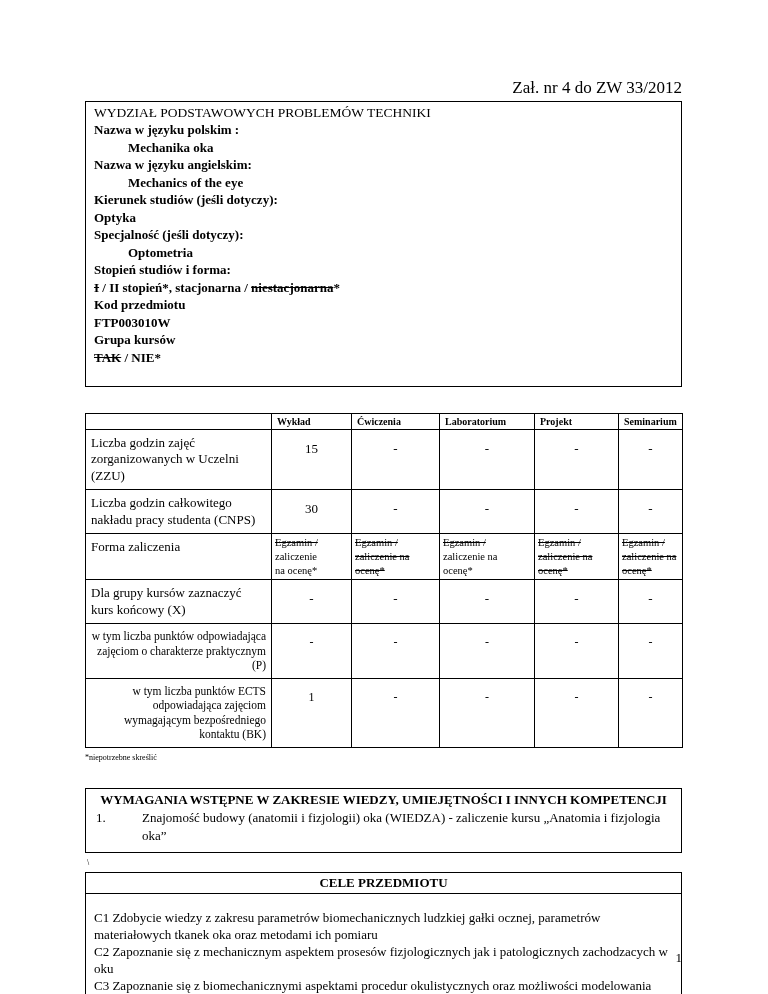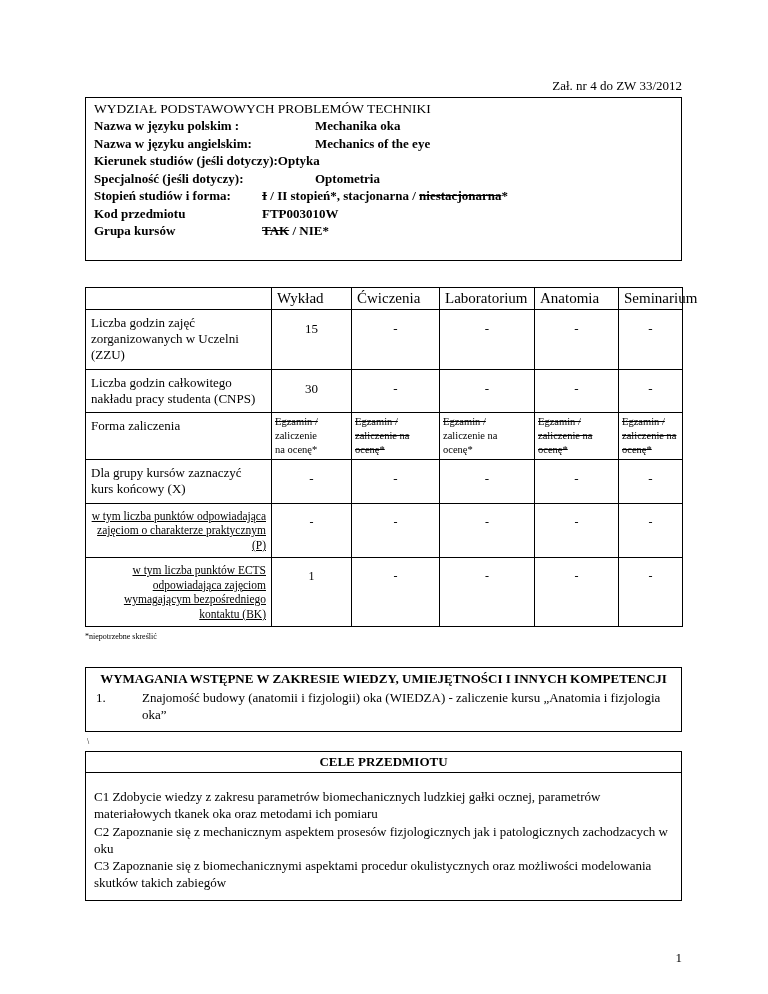--- a/index.html
+++ b/index.html
@@ -3,37 +3,37 @@
 <meta charset="utf-8">
 <style>
   html,body { margin:0; padding:0; background:#ffffff; }
   .page {
     position:relative; width:768px; height:994px; background:#ffffff;
     font-family:"Liberation Serif","DejaVu Serif",serif; color:#000;
     overflow:hidden;
   }
   .content { position:absolute; left:85px; top:78px; width:597px; }
 
-  .ref { text-align:right; font-size:13px; margin-bottom:3px; }
+  .ref { text-align:right; font-size:17px; margin-bottom:3px; }
 
   .header-box { border:1px solid #000; padding:3px 8px 20px 8px; }
   .faculty { font-size:13.5px; }
   .doc-title { text-align:center; font-weight:bold; font-size:13.5px; margin:18px 0 16px 0; }
-  .field-row { display:flex; font-weight:bold; font-size:13px; line-height:17.5px; }
+  .field-row { display:flex; font-weight:bold; font-size:13px; line-height:17.5px;flex-direction:column; }
   .field-label { min-width:168px; white-space:nowrap; }
   .field-value { white-space:nowrap; }
-  .field-value.indent2 { margin-left:53px; }
+  .field-value.indent2 { margin-left:34px; }
   .struck { text-decoration:line-through; }
 
   table.hours-table { border-collapse:collapse; width:597px; margin-top:26px; table-layout:fixed; }
   table.hours-table th, table.hours-table td { border:1px solid #000; vertical-align:top; }
-  table.hours-table thead th { text-align:left; font-weight:normal; font-size:15px; padding:2px 5px; }
+  table.hours-table thead th { text-align:left; font-weight:bold; font-size:10px; padding:2px 5px; }
   td.lbl { font-size:13px; line-height:1.26; padding:5px 5px; }
   td.lbl.small { font-size:11.5px; }
-  td.lbl.align-right { text-align:right;text-decoration:underline; }
+  td.lbl.align-right { text-align:right; }
   td.val { text-align:center; font-size:13px; padding:11px 3px; }
   td.val.small { font-size:12px; }
   td.forma { font-size:10.5px; line-height:1.32; padding:2px 3px; text-align:left; }
   td.forma div { white-space:nowrap; }
 
   .footnote { font-size:8px; margin-top:5px; }
 
   .req-box { border:1px solid #000; margin-top:26px; padding:3px 10px 8px 10px; }
   .box-title { text-align:center; font-weight:bold; font-size:13px; line-height:1.3; margin-bottom:1px; }
   .req-item { display:flex; font-size:13px; line-height:1.32; }
@@ -99,21 +99,21 @@
         <col style="width:95px">
           <col style="width:84px">
           <col style="width:64px">
       </colgroup>
       <thead>
         <tr id="table-head-row">
             <th></th>
             <th>Wykład</th>
             <th>Ćwiczenia</th>
             <th>Laboratorium</th>
-            <th>Anatomia</th>
+            <th>Projekt</th>
             <th>Seminarium</th>
           </tr>
       </thead>
       <tbody id="table-body">
           <tr>
             <td class="lbl normal">Liczba godzin zajęć zorganizowanych w Uczelni (ZZU)</td>
             <td class="val normal">15</td>
             <td class="val normal">-</td>
             <td class="val normal">-</td>
             <td class="val normal">-</td>

